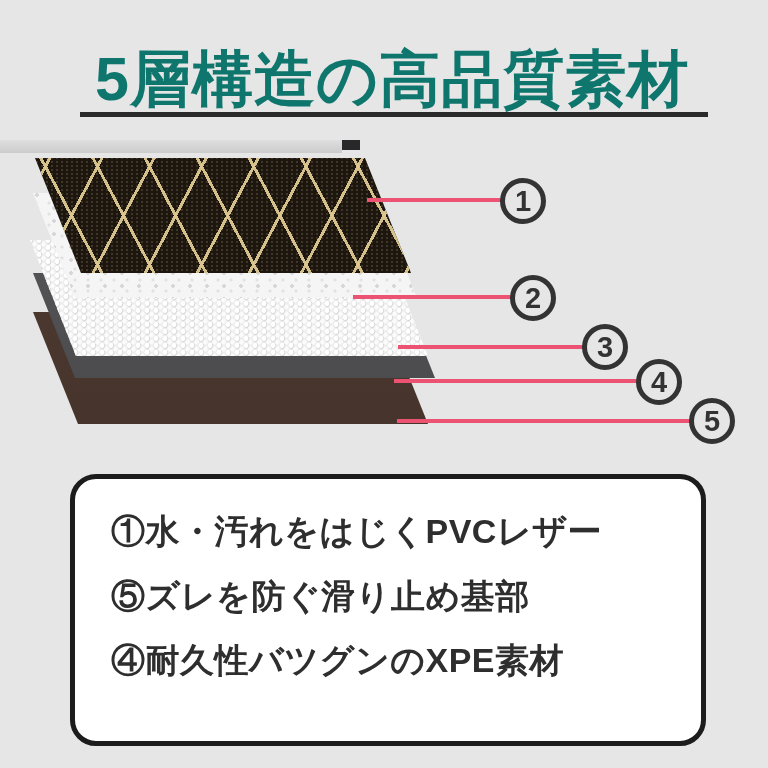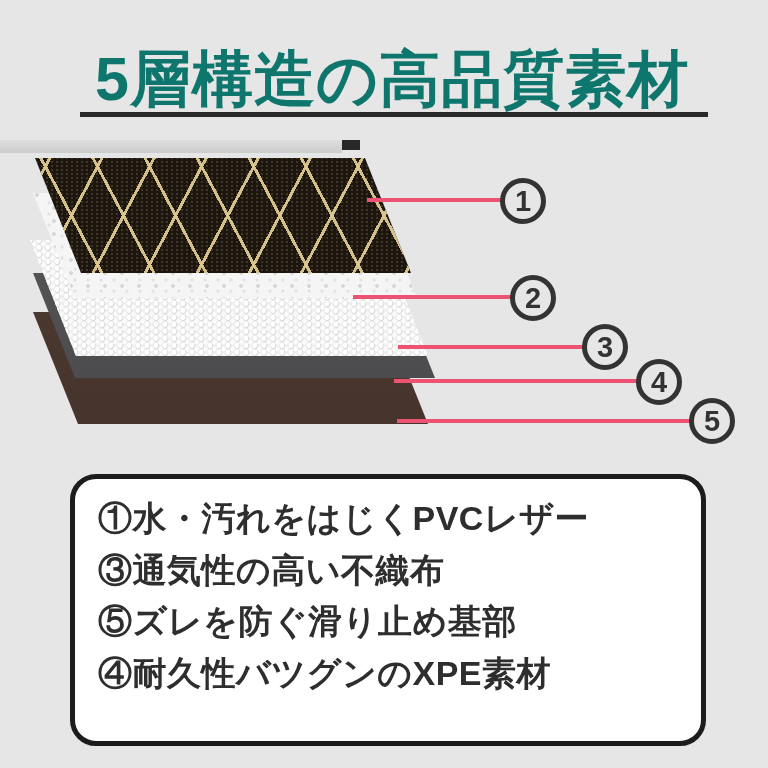--- a/index.html
+++ b/index.html
@@ -90,21 +90,21 @@
   .b4{left:636px;top:219px;}
   .b5{left:689px;top:258px;}
   
   .legend{
     position:absolute;left:70px;top:474px;width:636px;height:272px;
     box-sizing:border-box;background:#ffffff;
     border:5px solid #1c1c1c;border-radius:26px;
     padding:12px 20px;
   }
   .legend p{
-    margin:3px;font-size:34px;line-height:48.5px;font-weight:bold;
+    margin:16px;font-size:34px;line-height:48.5px;font-weight:bold;
     color:#2e2e2e;white-space:nowrap;letter-spacing:0.5px;
   }
 </style>
 </head>
 <body>
 
 <div>
 
   <h1 class="title">5層構造の高品質素材</h1>
   <div class="title-underline"></div>
@@ -126,18 +126,17 @@
 
     <div class="badge b1">1</div>
     <div class="badge b2">2</div>
     <div class="badge b3">3</div>
     <div class="badge b4">4</div>
     <div class="badge b5">5</div>
   </div>
 
   <div class="legend">
     <p>①水・汚れをはじくPVCレザー</p>
-    <p>③通気性の高い不織布</p>
     <p>⑤ズレを防ぐ滑り止め基部</p>
     <p>④耐久性バツグンのXPE素材</p>
   </div>
 
 </div>
 
 </body></html>

